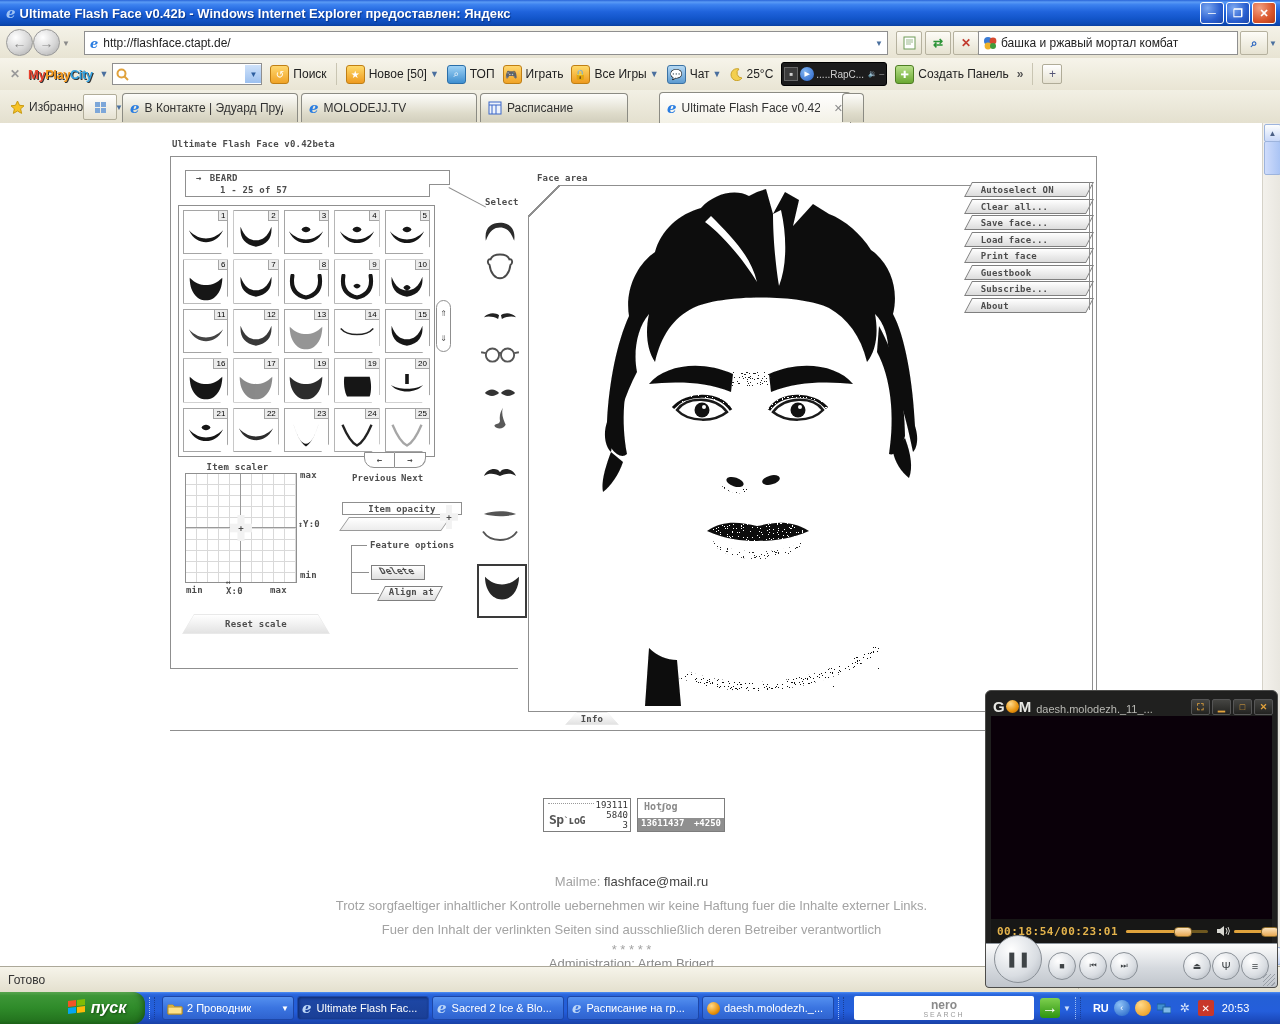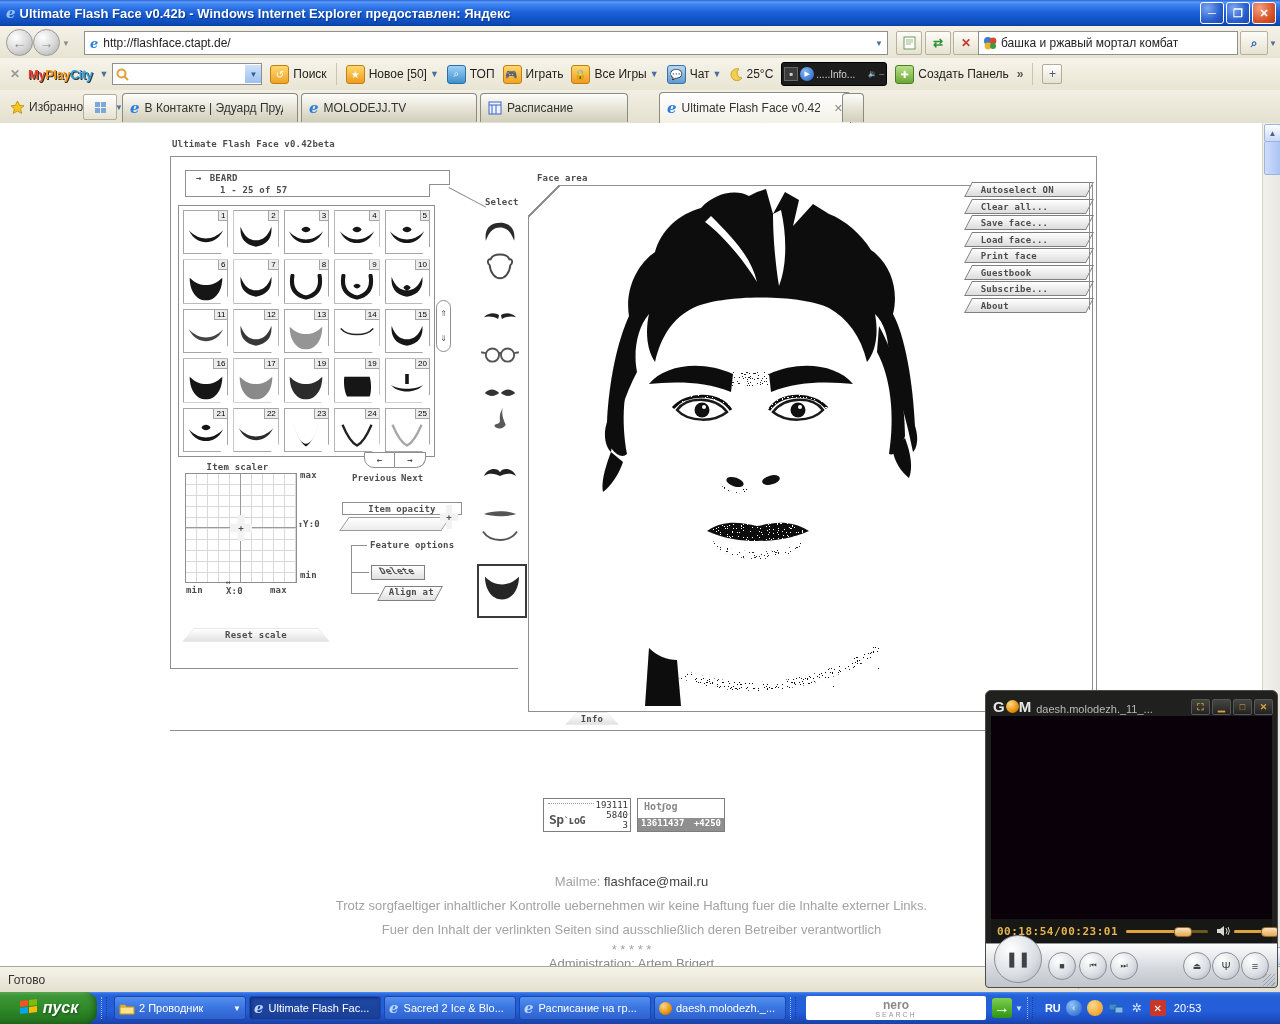--- a/index.html
+++ b/index.html
@@ -109,21 +109,21 @@
     background:linear-gradient(180deg,#fdfdfd,#d5d9de 55%,#bfc4cb);border-top:1px solid #8e959d;}
   .gc{position:absolute;border-radius:50%;background:radial-gradient(circle at 35% 30%,#ffffff,#d9dde2 60%,#aab0b8);
     border:1px solid #8a9097;display:flex;align-items:center;justify-content:center;color:#3e4346;}
   
   #taskbar{position:absolute;left:0;top:992px;width:1280px;height:32px;z-index:10;
     background:linear-gradient(180deg,#4f91f5 0%,#2e6ae1 6%,#2460d6 14%,#245edb 60%,#1c4cc0 86%,#1941a5 100%);
     display:flex;align-items:center;}
   #startbtn{width:97px;height:32px;border-radius:0 12px 12px 0;
     background:linear-gradient(180deg,#5eac54 0%,#3d9637 12%,#2f8b2a 50%,#24751f 88%,#1d6419 100%);
     display:flex;align-items:center;justify-content:center;color:#fff;font-weight:bold;font-style:italic;
-    font-size:16px;text-shadow:1px 1px 2px #1a4d16;box-shadow:inset -6px 0 8px -6px #123f0f;}
+    font-size:16px;text-shadow:1px 1px 2px #1a4d16;box-shadow:inset -6px 0 8px -6px #123f0f;padding-left:48px;}
   .taskbtn{height:24px;width:132px;margin-left:3px;border-radius:3px;box-sizing:border-box;
     background:linear-gradient(180deg,#5490f0,#3a74e0 50%,#2f63cf);border:1px solid #1d47a8;
     display:flex;align-items:center;color:#fff;font-size:11px;padding:0 4px;white-space:nowrap;overflow:hidden;}
   .taskbtn.active{background:linear-gradient(180deg,#1e48a6,#1a3f96);box-shadow:inset 1px 1px 3px #0d2a6e;}
   .grip{width:4px;height:22px;margin:0 4px;border-left:1px dotted #9dbdf4;border-right:1px dotted #1a3f96;}
   #nerobox{width:180px;height:24px;background:#fff;border-radius:2px;margin-left:6px;
     display:flex;flex-direction:column;align-items:center;justify-content:center;line-height:1;}
   #tray{display:flex;align-items:center;margin-left:8px;color:#fff;font-size:11px;}
   .trayico{width:16px;height:16px;margin-left:5px;border-radius:3px;display:flex;align-items:center;
     justify-content:center;font-size:9px;color:#fff;}
@@ -269,21 +269,21 @@
     </span>
     <span class="tbitem">
       <svg width="14" height="14" style="margin-right:3px;">
           <path d="M10 2a6 6 0 1 0 3 9 5 5 0 0 1-3-9z" fill="#f3cf4e" stroke="#caa32a"></path>
         </svg>
       <span>25°C</span>
     </span>
     <span class="tbitem" style="width:104px;height:22px;background:#1c1c1c;border:1px solid #000;border-radius:3px;color:#cfcfcf;font-size:10px;">
       <span style="width:12px;height:12px;background:#3a3a3a;border:1px solid #666;margin:0 2px;display:inline-flex;align-items:center;justify-content:center;font-size:6px;">■</span>
       <span style="width:14px;height:14px;border-radius:50%;background:radial-gradient(circle at 35% 30%,#7fb4f2,#2661c6);display:inline-flex;align-items:center;justify-content:center;font-size:7px;color:#fff;">▶</span>
-      <span style="margin-left:2px;overflow:hidden;white-space:nowrap;">.....Info...</span>
+      <span style="margin-left:2px;overflow:hidden;white-space:nowrap;">.....RapC...</span>
       <span style="margin-left:auto;font-size:7px;color:#9a9a9a;">🔉</span>
       <span style="font-size:9px;color:#9a9a9a;margin:0 2px;">–</span>
     </span>
     <span class="tbitem">
       <span class="tbico" style="background:linear-gradient(180deg,#b9e08a,#6aa832);border:1px solid #4d7d22;">✚</span>
       <span>Создать Панель</span>
     </span>
     <span class="tbitem" style="color:#555;font-weight:bold;">»</span>
     <span class="tbsep"></span>
     <span class="tbitem" style="width:18px;height:18px;border:1px solid #b0ac98;border-radius:2px;background:linear-gradient(180deg,#fff,#e6e2d1);justify-content:center;color:#557;">+</span>
@@ -574,21 +574,21 @@
         <div class="plus af" style="position:absolute;left:44px;top:41px;width:22px;height:26px;display:flex;align-items:center;justify-content:center;">+</div>
       </div>
       <div class="af" style="position:absolute;left:120px;top:8px;">max</div>
       <div class="af" style="position:absolute;left:118px;top:57px;"><span style="font-size:8px;">↕</span><span>Y:0</span></div>
       <div class="af" style="position:absolute;left:120px;top:108px;">min</div>
       <div class="af" style="position:absolute;left:6px;top:123px;">min</div>
       <div class="af" style="position:absolute;left:46px;top:116px;font-size:8px;">↔</div>
       <div class="af" style="position:absolute;left:46px;top:124px;">X:0</div>
       <div class="af" style="position:absolute;left:90px;top:123px;">max</div>
     </div>
-    <div class="trap abs" style="left:182px;top:505px;width:148px;height:14px;">
+    <div class="trap abs" style="left:182px;top:491px;width:148px;height:20px;">
       <div class="trap-in af">
           <span>Reset scale</span>
         </div>
     </div>
 
     <div class="fbox af" style="left:342px;top:379px;width:120px;height:13px;display:flex;align-items:center;justify-content:center;">
       <span>Item opacity</span>
     </div>
     <div class="abs" style="left:344px;top:394px;width:100px;height:12px;border:1px solid #9a9a9a;transform:skewX(-35deg);background:linear-gradient(180deg,#fff,#ececec);"></div>
     <div class="plus af abs" style="left:440px;top:382px;width:18px;height:24px;display:flex;align-items:center;justify-content:center;">+</div>

